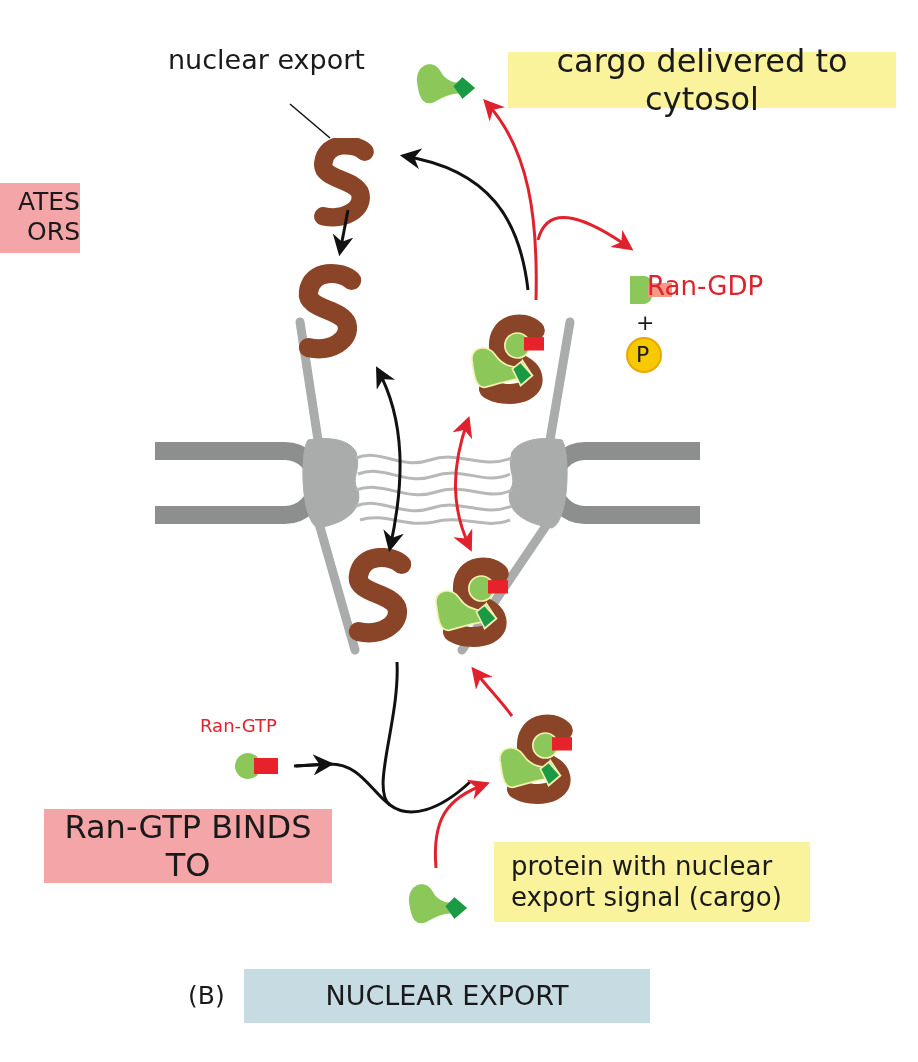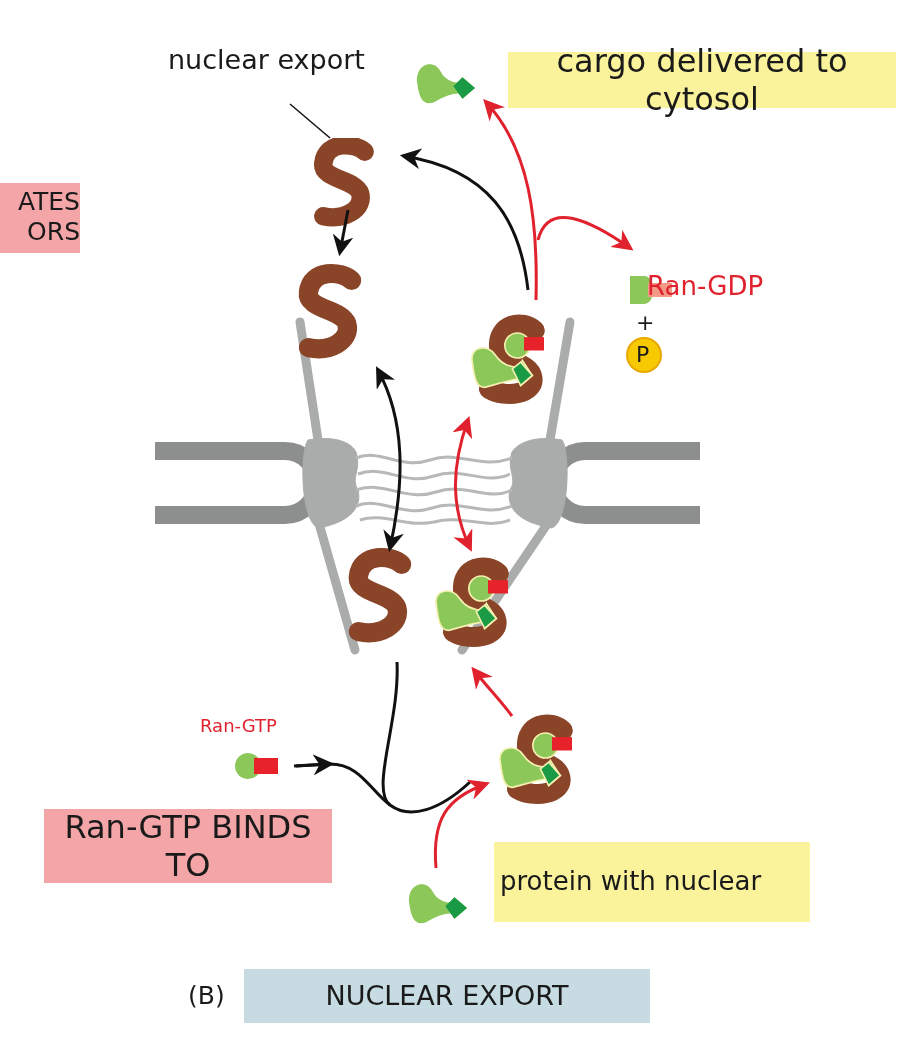--- a/index.html
+++ b/index.html
@@ -122,20 +122,21 @@
 <div class="lbl red-text" style="left:647px;top:272px;font-size:26px;">Ran-GDP</div>
 <div class="lbl" style="left:636px;top:310px;font-size:22px;">+</div>
 <div class="lbl" style="left:636px;top:342px;font-size:22px;">P</div>
 
 <div class="lbl red-text" style="left:200px;top:716px;font-size:18px;">Ran-GTP</div>
 
 <div class="box pink" style="left:44px;top:797px;width:288px;height:74px;font-size:32px;flex-direction:column;margin-top:12px;">
   <span>Ran-GTP BINDS TO</span>
 </div>
 
-<div class="box yellow" style="left:494px;top:842px;width:316px;height:80px;font-size:26px;flex-direction:column;align-items:flex-start;padding-left:6px;box-sizing:border-box;">
+<div class="box yellow" style="left:494px;top:842px;width:316px;height:80px;font-size:26px;flex-direction:column;align-items:flex-start;padding-left:17px;box-sizing:border-box;">
   <span>protein with nuclear</span>
+  <span>export signal (cargo)</span>
 </div>
 
 <div class="lbl" style="left:188px;top:982px;font-size:25px;">(B)</div>
 <div class="box blue" style="left:244px;top:969px;width:406px;height:54px;font-size:27px;">
   <span>NUCLEAR EXPORT</span>
 </div>
 
 </body></html>

